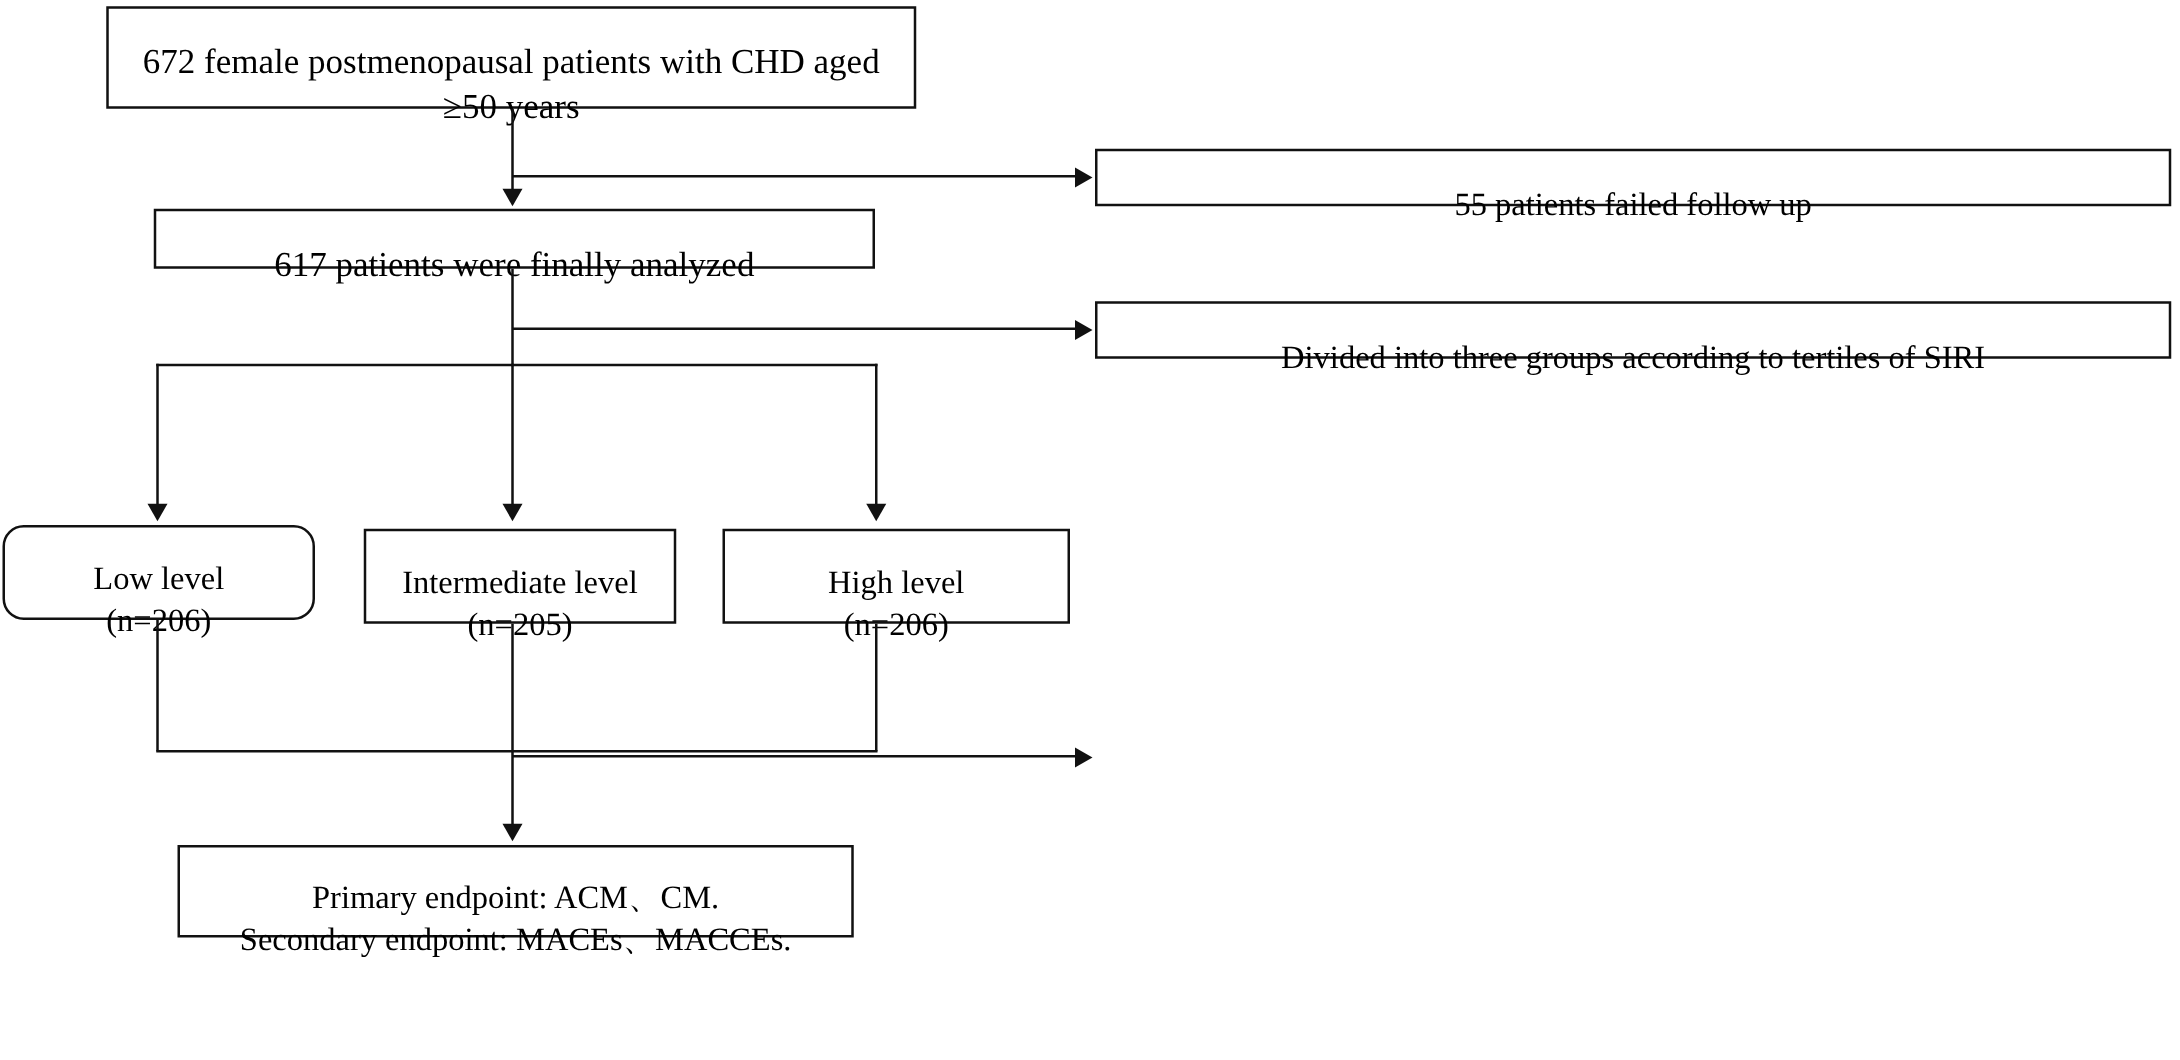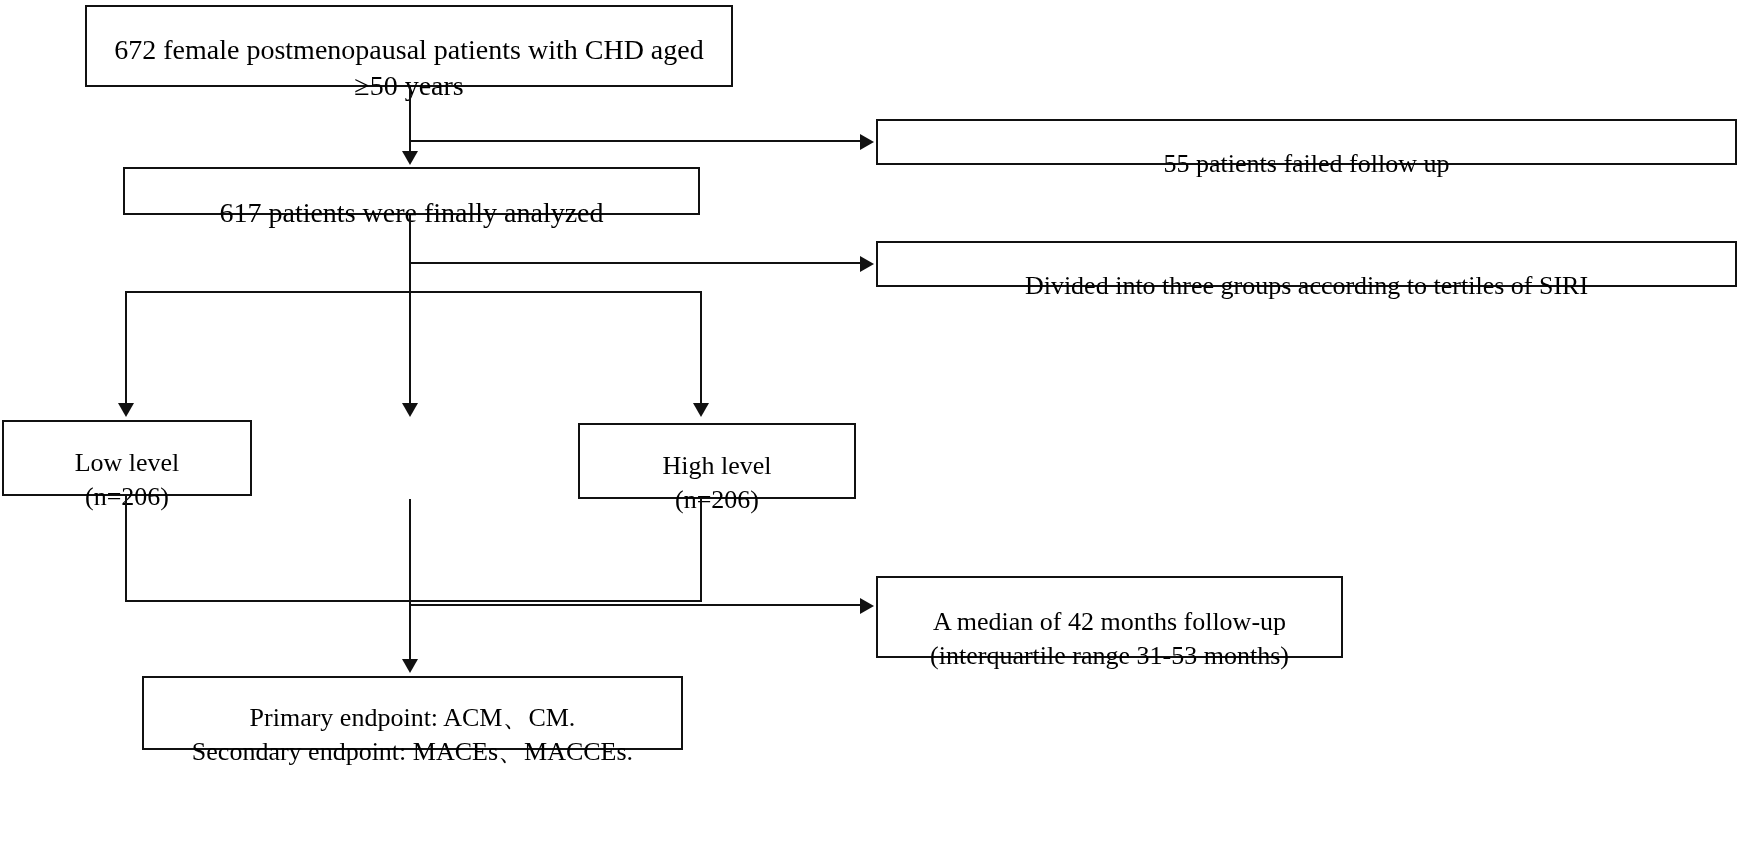--- a/index.html
+++ b/index.html
@@ -34,21 +34,21 @@
     display: block;
     white-space: pre-line;
     padding: 0 6px;
     margin-top: 44px;
   }
   
   #node-cohort      { left: 85px;  top: 5px;   width: 648px; height: 82px;  font-size: 28px; }
   #node-analyzed    { left: 123px; top: 167px; width: 577px; height: 48px;  font-size: 28px; }
   #node-failed      { left: 876px; top: 119px; width: 861px; height: 46px;  font-size: 26px; text-align: center; }
   #node-divided     { left: 876px; top: 241px; width: 861px; height: 46px;  font-size: 26px; align-items: center; }
-  #node-low         { left: 2px;   top: 420px; width: 250px; height: 76px;  font-size: 26px; }
+  #node-low         { left: 2px;   top: 420px; width: 250px; height: 76px;  font-size: 26px; border-radius: 17px; }
   #node-intermediate{ left: 291px; top: 423px; width: 250px; height: 76px;  font-size: 26px; }
   #node-high        { left: 578px; top: 423px; width: 278px; height: 76px;  font-size: 26px; }
   #node-followup    { left: 876px; top: 576px; width: 467px; height: 82px;  font-size: 26px; }
   #node-endpoint    { left: 142px; top: 676px; width: 541px; height: 74px;  font-size: 26px; text-align: center; }
 
   
   .conn {
     position: absolute;
     background: #111111;
   }
@@ -90,30 +90,30 @@
 
   <div class="node" id="node-divided">
     <span class="node-text">Divided into three groups according to tertiles of SIRI</span>
   </div>
 
   <div class="node" id="node-low">
     <span class="node-text">Low level
 (n=206)</span>
   </div>
 
+  <div class="node" id="node-intermediate">
+    <span class="node-text">Intermediate level
+(n=205)</span>
+  </div>
 
   <div class="node" id="node-high">
     <span class="node-text">High level
 (n=206)</span>
   </div>
 
-  <div class="node" id="node-followup">
-    <span class="node-text">A median of 42 months follow-up
-(interquartile range 31-53 months)</span>
-  </div>
 
   <div class="node" id="node-endpoint">
     <span class="node-text">Primary endpoint: ACM、CM.
 Secondary endpoint: MACEs、MACCEs.</span>
   </div>
 
   <div class="conn v" style="left:409px; top:87px; height:66px;"></div>
   <div class="arrow down" style="left:402px; top:151px;"></div>
 
   <div class="conn h" style="left:410px; top:140px; width:452px;"></div>

